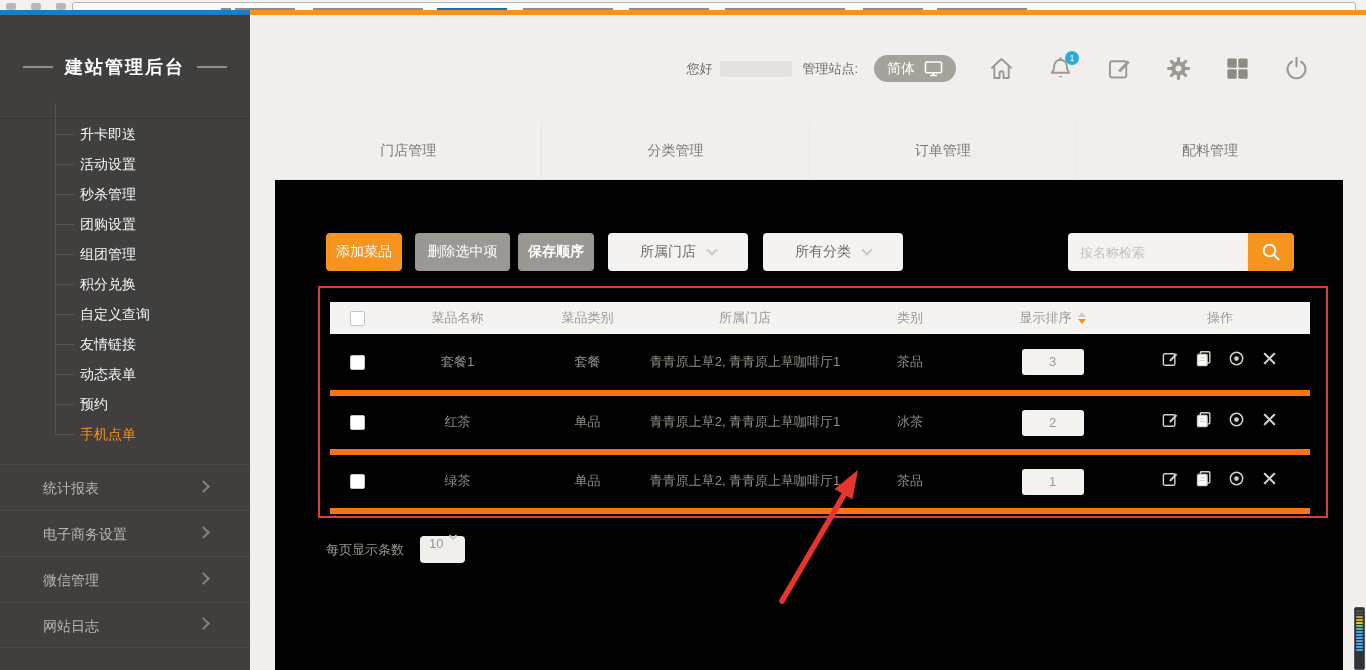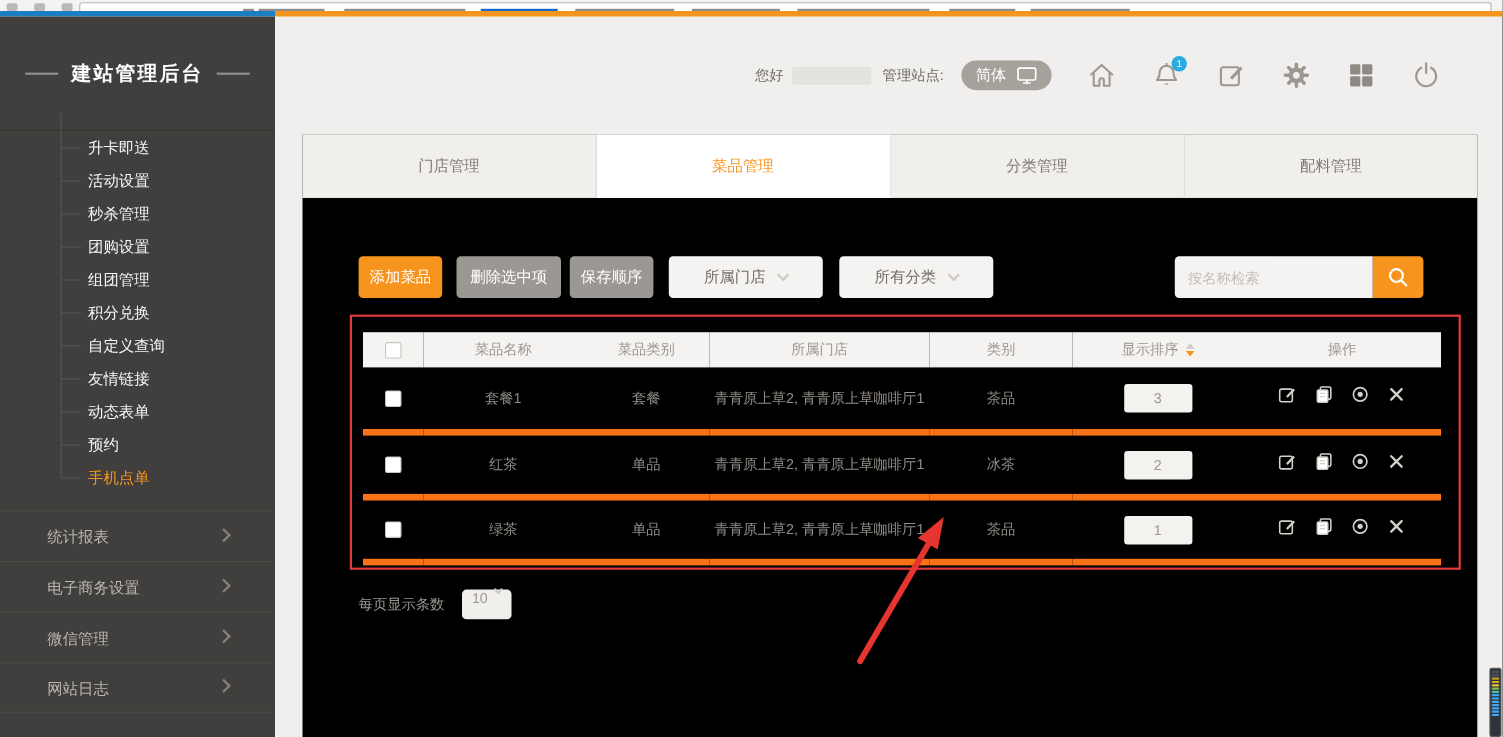--- a/index.html
+++ b/index.html
@@ -219,29 +219,29 @@
     <svg viewBox="0 0 24 24">
       <path d="M8 5.8 A8 8 0 1 0 16 5.8" fill="none" stroke="#9e9891" stroke-width="1.8" stroke-linecap="round"></path>
       <line x1="12" y1="2.4" x2="12" y2="10.2" stroke="#9e9891" stroke-width="1.8" stroke-linecap="round"></line>
     </svg>
   </span>
 </header>
 
 <main class="panel">
   <div class="tabs">
     <div class="tab">门店管理</div>
-    <div class="tab active">菜品管理</div>
     <div class="tab">分类管理</div>
+    <div class="tab">订单管理</div>
     <div class="tab">配料管理</div>
   </div>
 
   <div class="toolbar">
     <button class="btn btn-orange" style="left:51px;width:76px;">添加菜品</button>
     <button class="btn btn-gray" style="left:140px;width:95px;">删除选中项</button>
-    <button class="btn btn-gray" style="left:243px;width:76px;">保存顺序</button>
+    <button class="btn btn-gray" style="left:243px;width:76px;font-weight:bold;">保存顺序</button>
     <div class="dropdown" style="left:333px;width:140px;">
       <span>所属门店</span>
       <span class="chev-down"></span>
     </div>
     <div class="dropdown" style="left:488px;width:140px;">
       <span>所有分类</span>
       <span class="chev-down"></span>
     </div>
     <input class="search-input" placeholder="按名称检索" style="">
     <button class="search-btn">

